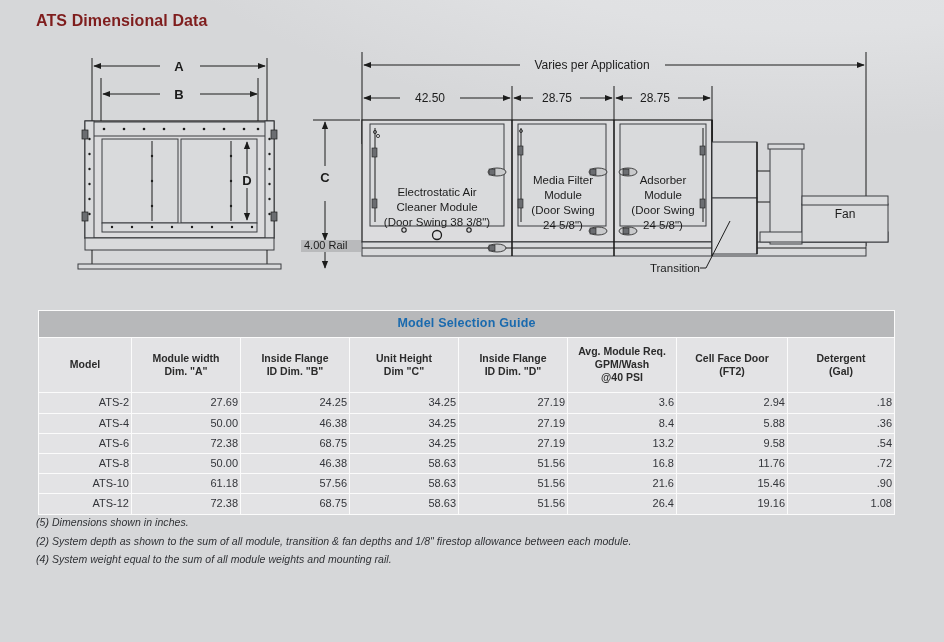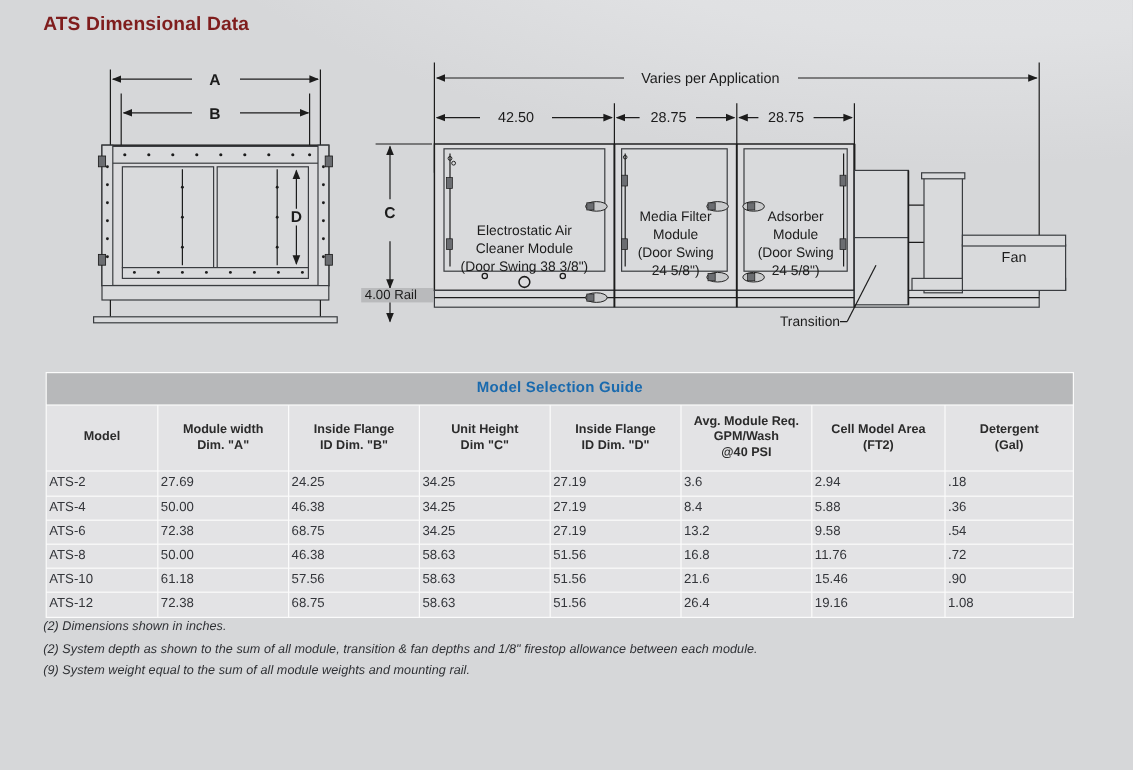--- a/index.html
+++ b/index.html
@@ -43,21 +43,21 @@
   #model-table th{
     background:#e3e3e5;
     font-size:10.5px;font-weight:bold;color:#2b2b2b;
     padding:7px 2px 8px;
     text-align:center;line-height:1.25;
     vertical-align:middle;
   }
   #model-table td{
     background:#e3e3e5;
     font-size:11px;color:#33353a;
-    text-align:left;
+    text-align:right;
     padding:3px 2px 3px;
     line-height:1.2;
   }
 
   
   #footnotes{
     position:absolute;left:36px;top:516px;width:880px;
   }
   #footnotes div{
     font-size:10.5px;font-style:italic;color:#2f3135;
@@ -337,21 +337,21 @@
       <th>
         <div>Inside  Flange</div>
           <div>ID Dim. "D"</div>
       </th>
       <th>
         <div>Avg. Module Req.</div>
           <div>GPM/Wash</div>
           <div>@40 PSI</div>
       </th>
       <th>
-        <div>Cell Model Area</div>
+        <div>Cell Face Door</div>
           <div>(FT2)</div>
       </th>
       <th>
         <div>Detergent</div>
           <div>(Gal)</div>
       </th>
     </tr>
   </thead>
   <tbody>
     <tr>
@@ -411,16 +411,16 @@
       <td>58.63</td>
       <td>51.56</td>
       <td>26.4</td>
       <td>19.16</td>
       <td>1.08</td>
     </tr>
   </tbody>
 </table>
 
 <div id="footnotes">
-  <div>(2) Dimensions shown in inches.</div>
+  <div>(5) Dimensions shown in inches.</div>
   <div>(2) System depth as shown to the sum of all module, transition &amp; fan depths and 1/8" firestop allowance between each module.</div>
-  <div>(9) System weight equal to the sum of all module weights and mounting rail.</div>
+  <div>(4) System weight equal to the sum of all module weights and mounting rail.</div>
 </div>
 
 </body></html>

